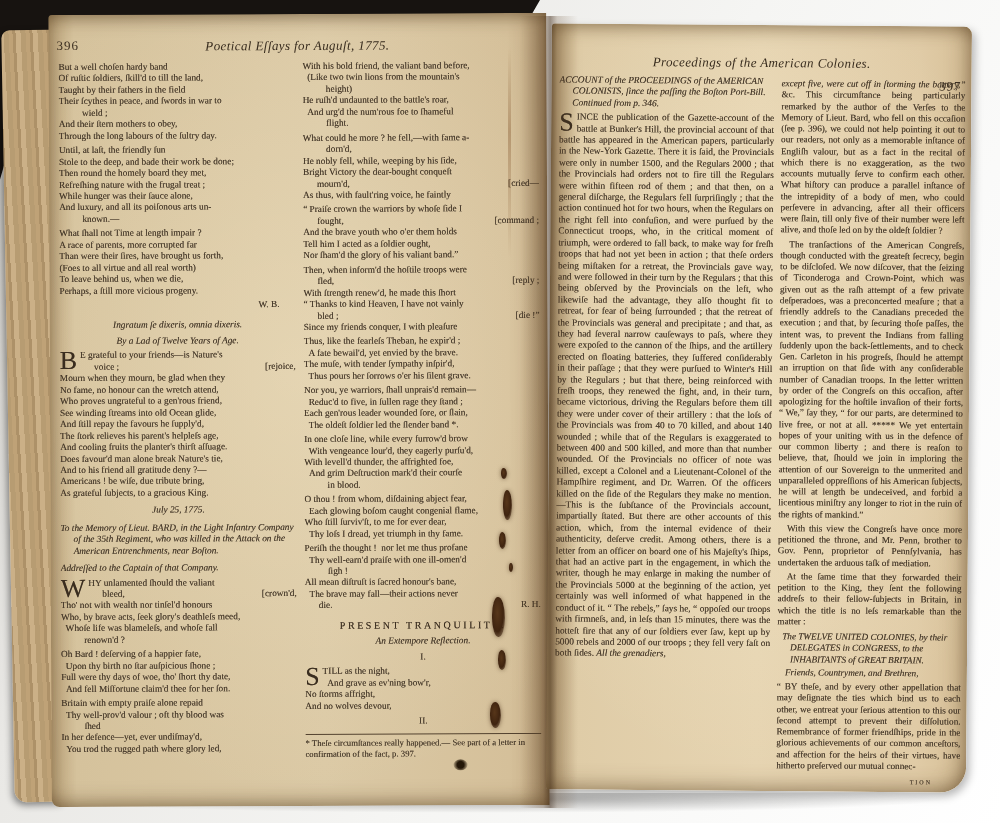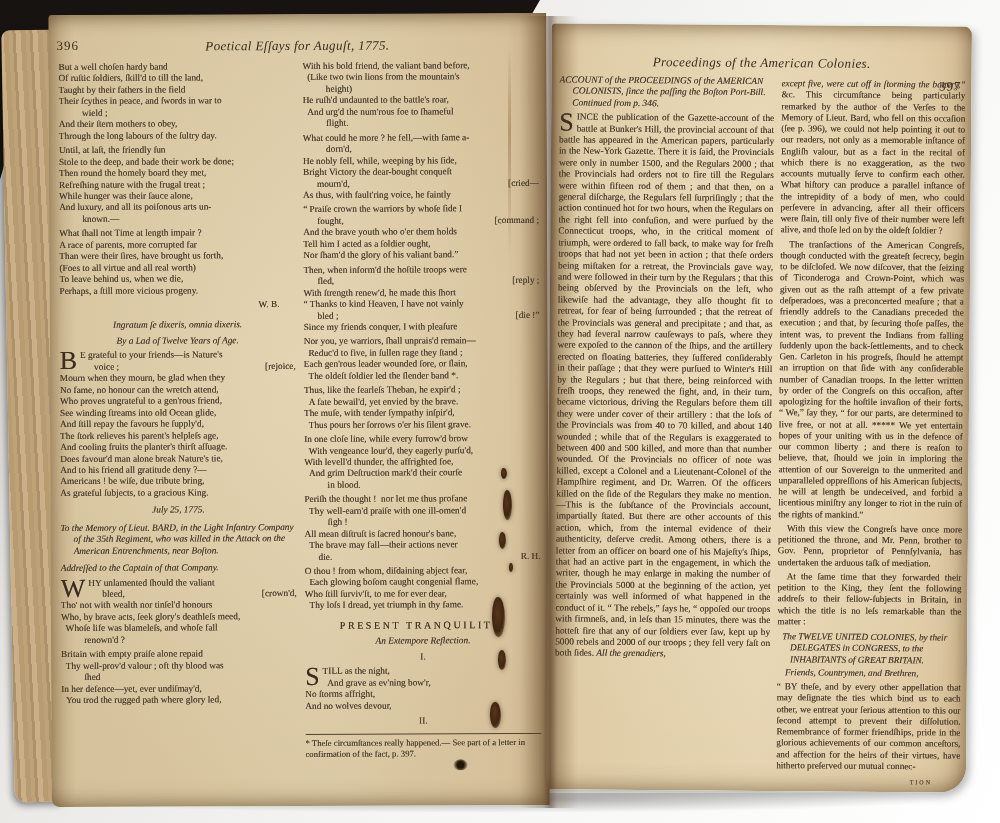--- a/index.html
+++ b/index.html
@@ -176,20 +176,26 @@
         <div class="blk stanza">
           <span class="dropcap">W</span>
           <div class="pline">HY unlamented ſhould the valiant</div>
           <div class="pline split"><span class="pl-left">      bleed,</span><span class="pl-right">[crown'd,</span></div>
           <div class="pline">Tho' not with wealth nor tinſel'd honours</div>
           <div class="pline">Who, by brave acts, ſeek glory's deathleſs meed,</div>
           <div class="pline">  Whoſe life was blameleſs, and whoſe fall</div>
           <div class="pline">          renown'd ?</div>
         </div>
         <div class="blk stanza">
+          <div class="pline">Oh Bard ! deſerving of a happier fate,</div>
+          <div class="pline">  Upon thy birth no ſtar auſpicious ſhone ;</div>
+          <div class="pline">Full were thy days of woe, tho' ſhort thy date,</div>
+          <div class="pline">  And fell Miſfortune claim'd thee for her ſon.</div>
+        </div>
+        <div class="blk stanza">
           <div class="pline">Britain with empty praiſe alone repaid</div>
           <div class="pline">  Thy well-prov'd valour ; oft thy blood was</div>
           <div class="pline">          ſhed</div>
           <div class="pline">In her defence—yet, ever undiſmay'd,</div>
           <div class="pline">  You trod the rugged path where glory led,</div>
         </div>
       </div>
     <div class="col col2">
         <div class="blk stanza">
           <div class="pline">With his bold friend, the valiant band before,</div>
@@ -216,51 +222,51 @@
         </div>
         <div class="blk stanza">
           <div class="pline">Then, when inform'd the hoſtile troops were</div>
           <div class="pline split"><span class="pl-left">      fled,</span><span class="pl-right">[reply ;</span></div>
           <div class="pline">With ſtrength renew'd, he made this ſhort</div>
           <div class="pline">“ Thanks to kind Heaven, I have not vainly</div>
           <div class="pline split"><span class="pl-left">      bled ;</span><span class="pl-right">[die !”</span></div>
           <div class="pline">Since my friends conquer, I with pleaſure</div>
         </div>
         <div class="blk stanza">
+          <div class="pline">Thus, like the fearleſs Theban, he expir'd ;</div>
+          <div class="pline">  A fate bewail'd, yet envied by the brave.</div>
+          <div class="pline">The muſe, with tender ſympathy inſpir'd,</div>
+          <div class="pline">  Thus pours her ſorrows o'er his ſilent grave.</div>
+        </div>
+        <div class="blk stanza">
           <div class="pline">Nor you, ye warriors, ſhall unprais'd remain—</div>
           <div class="pline">  Reduc'd to five, in ſullen rage they ſtand ;</div>
           <div class="pline">Each gen'rous leader wounded ſore, or ſlain,</div>
           <div class="pline">  The oldeſt ſoldier led the ſlender band *.</div>
-        </div>
-        <div class="blk stanza">
-          <div class="pline">Thus, like the fearleſs Theban, he expir'd ;</div>
-          <div class="pline">  A fate bewail'd, yet envied by the brave.</div>
-          <div class="pline">The muſe, with tender ſympathy inſpir'd,</div>
-          <div class="pline">  Thus pours her ſorrows o'er his ſilent grave.</div>
         </div>
         <div class="blk stanza">
           <div class="pline">In one cloſe line, while every furrow'd brow</div>
           <div class="pline">  With vengeance lour'd, they eagerly purſu'd,</div>
           <div class="pline">With levell'd thunder, the affrighted foe,</div>
           <div class="pline">  And grim Deſtruction mark'd their courſe</div>
           <div class="pline">          in blood.</div>
+        </div>
+        <div class="blk stanza">
+          <div class="pline">O thou ! from whom, diſdaining abject fear,</div>
+          <div class="pline">  Each glowing boſom caught congenial flame,</div>
+          <div class="pline">Who ſtill ſurviv'ſt, to me for ever dear,</div>
+          <div class="pline">  Thy loſs I dread, yet triumph in thy fame.</div>
         </div>
         <div class="blk stanza">
           <div class="pline">Periſh the thought !  nor let me thus profane</div>
           <div class="pline">  Thy well-earn'd praiſe with one ill-omen'd</div>
           <div class="pline">          ſigh !</div>
           <div class="pline">All mean diſtruſt is ſacred honour's bane,</div>
           <div class="pline">  The brave may fall—their actions never</div>
           <div class="pline split"><span class="pl-left">      die.</span><span class="pl-right">R. H.</span></div>
-        </div>
-        <div class="blk stanza">
-          <div class="pline">O thou ! from whom, diſdaining abject fear,</div>
-          <div class="pline">  Each glowing boſom caught congenial flame,</div>
-          <div class="pline">Who ſtill ſurviv'ſt, to me for ever dear,</div>
-          <div class="pline">  Thy loſs I dread, yet triumph in thy fame.</div>
         </div>
         <div class="blk heading-caps">PRESENT TRANQUILITY.</div>
         <div class="blk subheading-italic">An Extempore Reflection.</div>
         <div class="blk center-num">I.</div>
         <div class="blk stanza">
           <span class="dropcap">S</span>
           <div class="pline">TILL as the night,</div>
           <div class="pline">  And grave as ev'ning bow'r,</div>
           <div class="pline">No ſtorms affright,</div>
           <div class="pline">And no wolves devour,</div>

